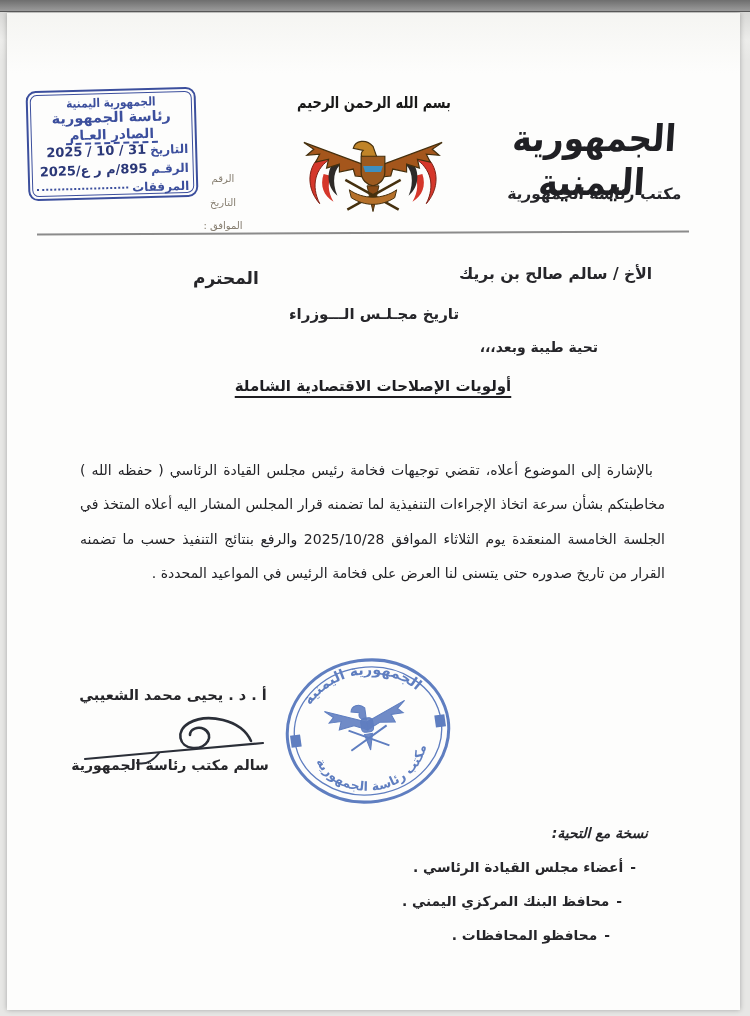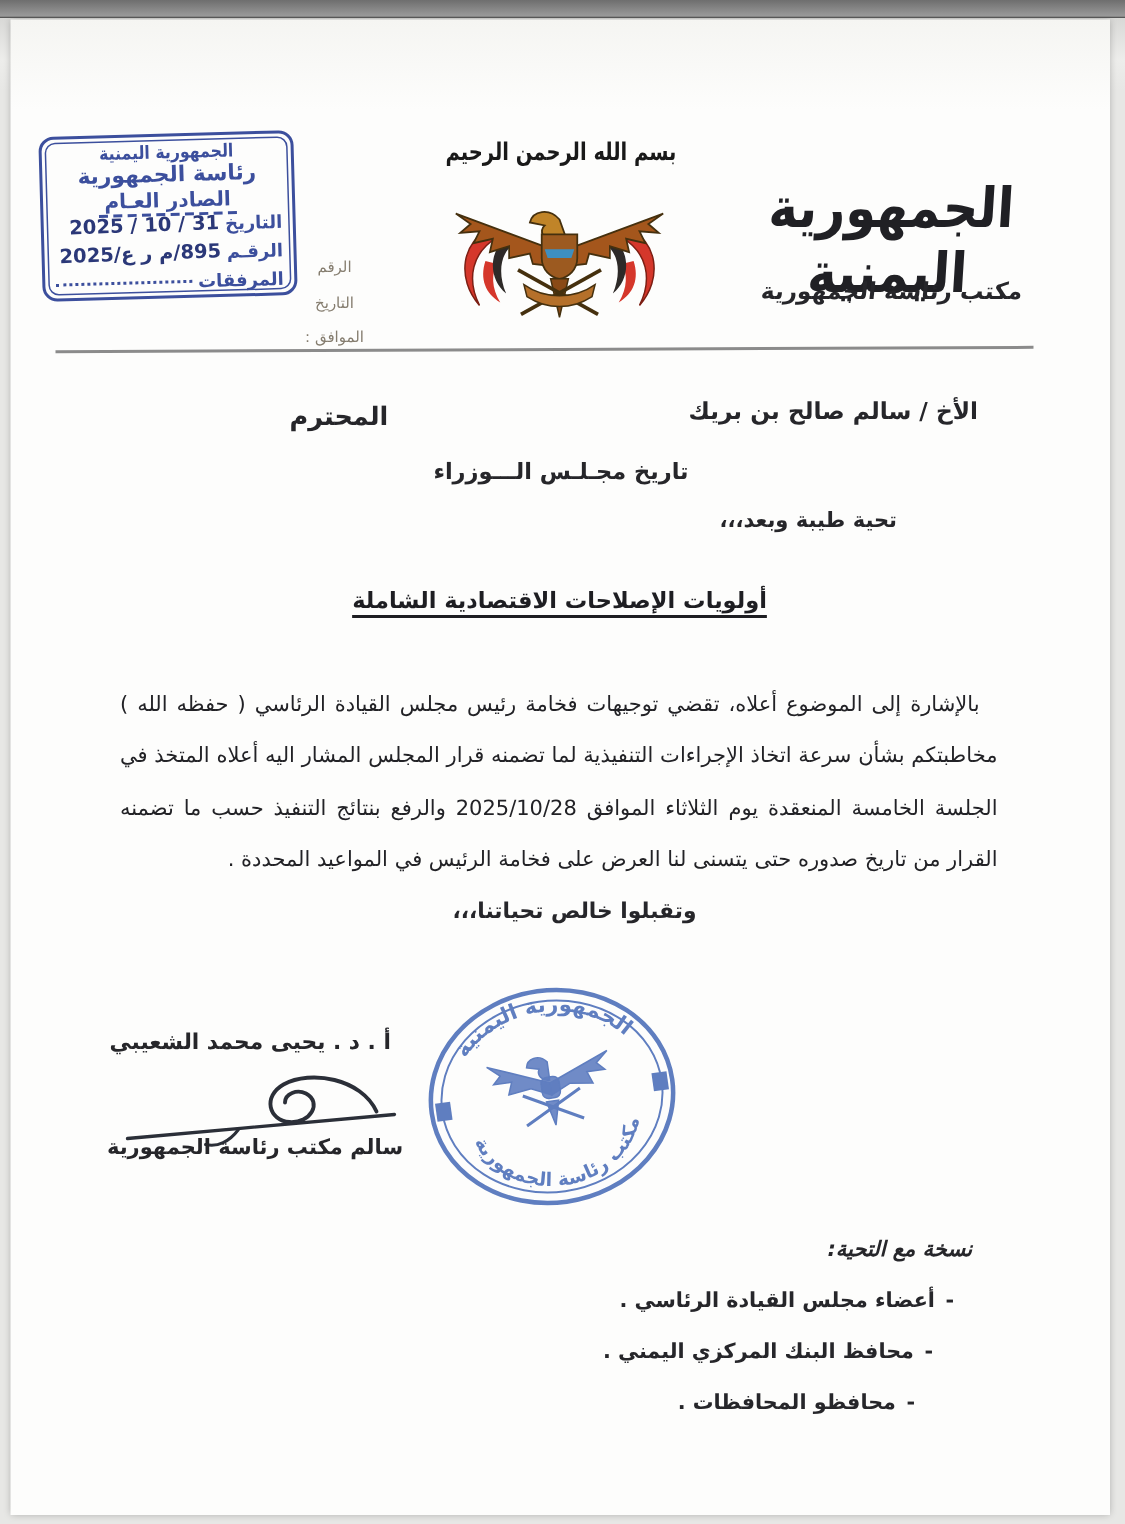--- a/index.html
+++ b/index.html
@@ -42,28 +42,28 @@
                  border-top:2px solid #8b8b8b; transform:rotate(-.25deg); }
 
   
   .addressee { position:absolute; right:88px; top:252px; font-size:15.5px; font-weight:bold; }
   .honorific { position:absolute; left:186px; top:255px; font-size:17px; font-weight:bold; }
   .addr-title { position:absolute; left:272px; top:292px; width:190px; text-align:center; font-size:15px; font-weight:bold; }
   .salutation { position:absolute; right:142px; top:326px; font-size:14px; font-weight:bold; }
 
   .subject { position:absolute; left:56px; top:358px; width:620px; text-align:center; font-weight:bold; color:#1e1e22; }
   .subject .l1 { font-size:15px; white-space:nowrap; text-decoration:underline; text-underline-offset:5px; text-decoration-thickness:1.5px; }
-  .subject .l2 { font-size:15px; margin-top:20px; text-decoration:underline; text-underline-offset:5px; text-decoration-thickness:1.5px; }
+  .subject .l2 { font-size:15px; margin-top:6px; text-decoration:underline; text-underline-offset:5px; text-decoration-thickness:1.5px; }
 
   .body-par { position:absolute; right:75px; top:440px; width:585px; font-size:14px; line-height:2.45;
               text-align:justify; text-align-last:right; color:#222226; text-indent:12px; }
   .closing { position:absolute; left:156px; top:587px; width:440px; text-align:center; font-size:14.5px; font-weight:bold; }
 
   
-  .sig-name { position:absolute; left:66px; top:674px; width:200px; text-align:left; font-size:14.5px; font-weight:bold; }
+  .sig-name { position:absolute; left:66px; top:674px; width:200px; text-align:center; font-size:14.5px; font-weight:bold; }
   .sig-scribble { position:absolute; left:72px; top:694px; width:190px; height:72px; }
   .sig-title { position:absolute; left:54px; top:744px; width:218px; text-align:center; font-size:14px; font-weight:bold; }
 
   .seal { position:absolute; left:275px; top:642px; width:172px; height:152px; transform:rotate(-8deg); opacity:.88; }
 
   
   .cc { position:absolute; right:92px; top:812px; text-align:right; }
   .cc-header { font-size:14px; font-weight:bold;font-style:italic; }
   .cc-item { font-size:13.8px; font-weight:bold; margin-top:18px; display:flex; gap:7px; justify-content:flex-start; }
   .cc-item:nth-child(2) { margin-right:12px; }
@@ -140,21 +140,20 @@
     <div class="addressee">الأخ / سالم صالح بن بريك</div>
     <div class="honorific">المحترم</div>
     <div class="addr-title">تاريخ مجـلـس الـــوزراء</div>
     <div class="salutation">تحية طيبة وبعد،،،</div>
 
     <div class="subject">
       <div class="l2">أولويات الإصلاحات الاقتصادية الشاملة</div>
     </div>
 
     <div class="body-par">بالإشارة إلى الموضوع أعلاه، تقضي توجيهات فخامة رئيس مجلس القيادة الرئاسي ( حفظه الله ) مخاطبتكم بشأن سرعة اتخاذ الإجراءات التنفيذية لما تضمنه قرار المجلس المشار اليه أعلاه المتخذ في الجلسة الخامسة المنعقدة يوم الثلاثاء الموافق 2025/10/28 والرفع بنتائج التنفيذ حسب ما تضمنه القرار من تاريخ صدوره حتى يتسنى لنا العرض على فخامة الرئيس في المواعيد المحددة .</div>
-    <div class="closing">وتقبلوا خالص تحياتنا،،،</div>
 
     <div class="sig-name">أ . د . يحيى محمد الشعيبي</div>
     <svg class="sig-scribble" viewBox="0 0 190 72">
       <path d="M6,52 C60,47 140,40 184,36" stroke="#2b2f38" stroke-width="2.2" fill="none" stroke-linecap="round"></path>
       <path d="M172,34 C162,12 128,6 110,16 C96,24 100,40 114,41 C128,42 136,28 125,22 C119,19 111,22 111,28" stroke="#2b2f38" stroke-width="2.6" fill="none" stroke-linecap="round"></path>
       <path d="M80,46 C74,54 66,58 58,56" stroke="#2b2f38" stroke-width="2" fill="none" stroke-linecap="round"></path>
     </svg>
     <div class="sig-title">سالم مكتب رئاسة الجمهورية</div>
 
     <svg class="seal" viewBox="0 0 170 150">

